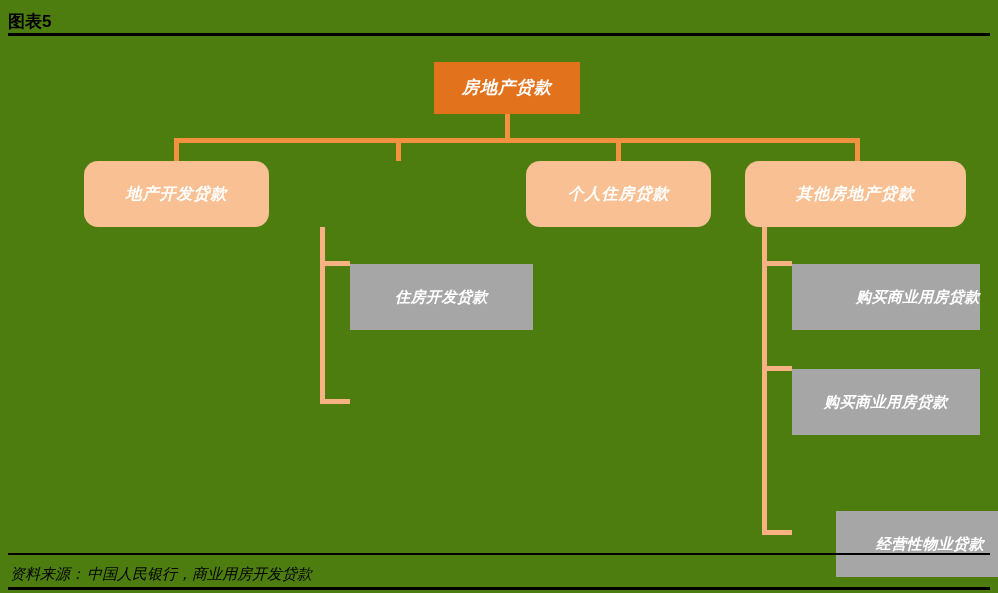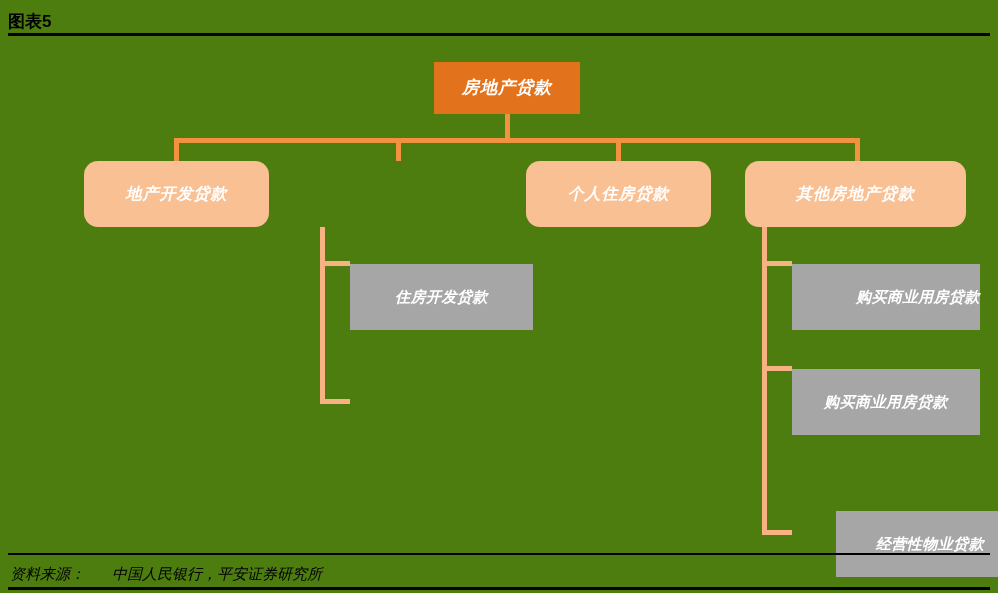--- a/index.html
+++ b/index.html
@@ -109,21 +109,21 @@
     left: 10px;
     top: 562px;
     width: 940px;
     height: 24px;
     display: flex;
     align-items: center;
     font-style: italic;
     font-size: 15px;
     white-space: nowrap;
   }
-  .source-label { margin-right: 27px; }
+  .source-label { margin-right: 2px; }
   .rule-bottom-b {
     position: absolute;
     left: 8px;
     top: 587px;
     width: 982px;
     height: 3px;
     background: #000000;
   }
 </style>
 </head>
@@ -182,17 +182,17 @@
     </div>
     <div class="node leaf" style="left:836px; top:464px; width:188px; height:66px;margin-top:11px;">
       <span>经营性物业贷款</span>
     </div>
 
   </div>
 
   <div class="rule-bottom-a"></div>
   <div class="source">
     <span class="source-label">资料来源：</span>
-    <span>中国人民银行，平安证券研究所</span>
+    <span>中国人民银行，商业用房开发贷款</span>
   </div>
   <div class="rule-bottom-b"></div>
 
 </div>
 
 </body></html>

